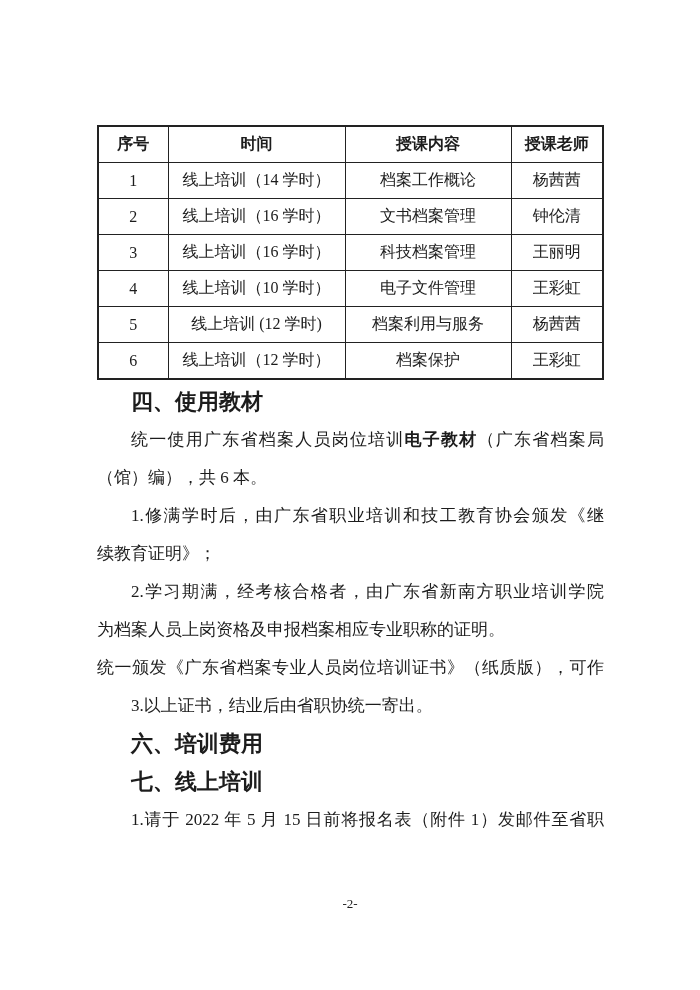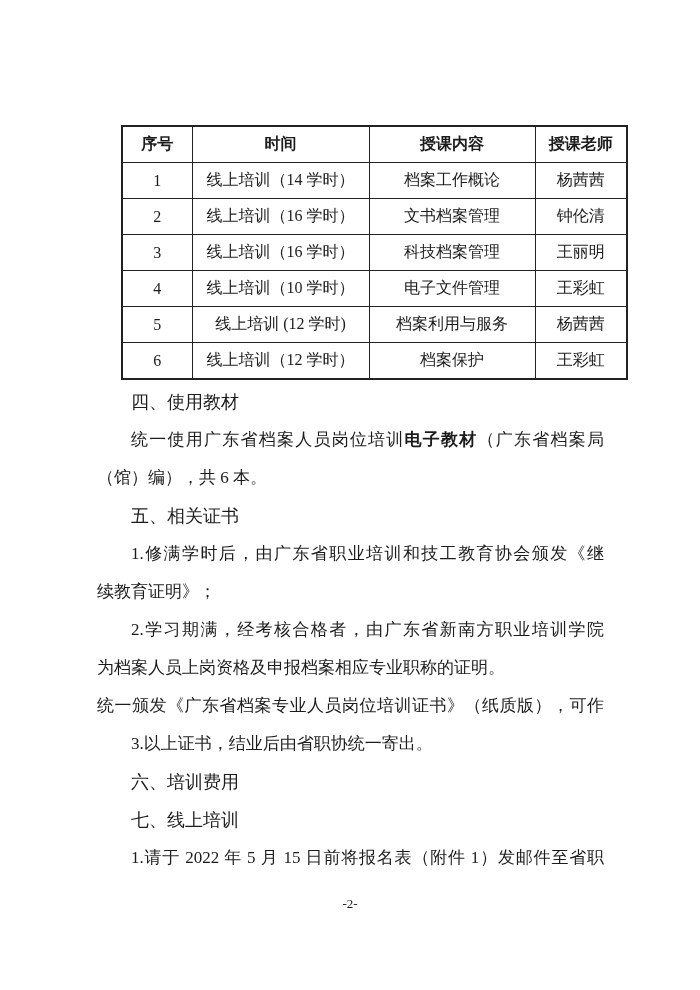--- a/index.html
+++ b/index.html
@@ -38,21 +38,20 @@
     border: 1px solid #222222;
     height: 35px;
     text-align: center;
     vertical-align: middle;
     padding: 0 2px;
     overflow: hidden;
     white-space: nowrap;
   }
   table.schedule {
     border: 2px solid #222222;
-    margin-left: 24px;
   }
   table.schedule th {
     font-family: "Liberation Sans", "DejaVu Sans", sans-serif;
     font-weight: bold;
     font-size: 16px;
   }
   
   .content {
     margin-top: 3px;
     width: 507px;
@@ -64,22 +63,22 @@
     white-space: nowrap;
   }
   .line.indent { padding-left: 34px; }
   .line.stretch {
     text-align: justify;
     text-align-last: justify;
     -moz-text-align-last: justify;
   }
   .line.heading {
     font-family: "Liberation Sans", "DejaVu Sans", sans-serif;
-    font-weight: normal;
-    font-size: 18px;
+    font-weight: bold;
+    font-size: 22px;
   }
   .seg-bold {
     font-family: "Liberation Sans", "DejaVu Sans", sans-serif;
     font-weight: bold;
     margin-top: 8px;
   }
   
   .page-number {
     position: absolute;
     left: 0;
@@ -149,21 +148,20 @@
             <td>档案保护</td>
             <td>王彩虹</td>
           </tr>
         </tbody>
     </table>
 
     <div class="content">
         <div class="line heading indent"><span>四、使用教材</span></div>
         <div class="line indent stretch"><span>统一使用广东省档案人员岗位培训</span><span class="seg-bold">电子教材</span><span>（广东省档案局</span></div>
         <div class="line"><span>（馆）编），共 6 本。</span></div>
-        <div class="line heading indent"><span>五、相关证书</span></div>
         <div class="line indent stretch"><span>1.修满学时后，由广东省职业培训和技工教育协会颁发《继</span></div>
         <div class="line"><span>续教育证明》；</span></div>
         <div class="line indent stretch"><span>2.学习期满，经考核合格者，由广东省新南方职业培训学院</span></div>
         <div class="line"><span>为档案人员上岗资格及申报档案相应专业职称的证明。</span></div>
         <div class="line stretch"><span>统一颁发《广东省档案专业人员岗位培训证书》（纸质版），可作</span></div>
         <div class="line indent"><span>3.以上证书，结业后由省职协统一寄出。</span></div>
         <div class="line heading indent"><span>六、培训费用</span></div>
         <div class="line heading indent"><span>七、线上培训</span></div>
         <div class="line indent stretch"><span>1.请于 2022 年 5 月 15 日前将报名表（附件 1）发邮件至省职</span></div>
       </div>

